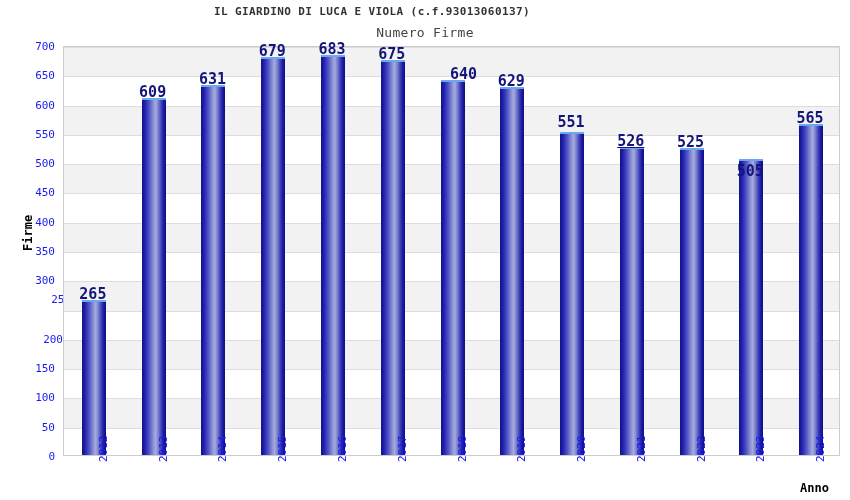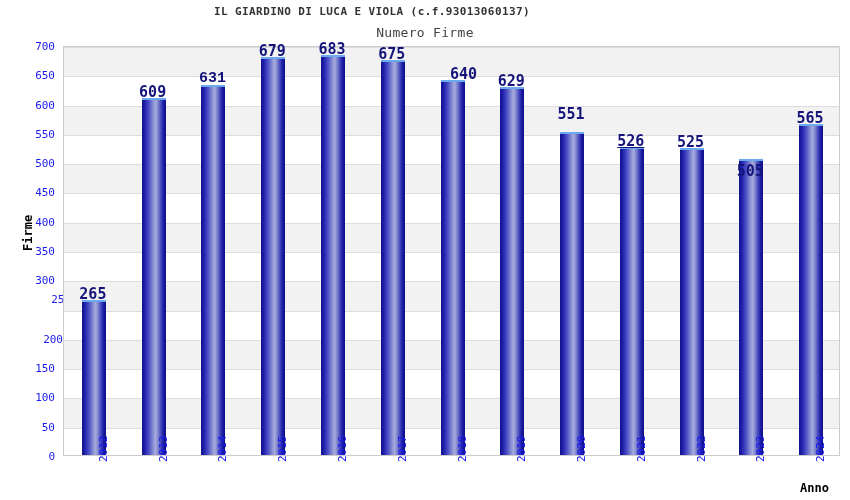--- a/index.html
+++ b/index.html
@@ -242,23 +242,23 @@
     <div class="xtick" style="left: 516.269px; top: 462px;">2019</div>
     <div class="xtick" style="left: 576.038px; top: 462px;">2020</div>
     <div class="xtick" style="left: 635.808px; top: 462px;">2021</div>
     <div class="xtick" style="left: 695.577px; top: 462px;">2022</div>
     <div class="xtick" style="left: 755.346px; top: 462px;">2023</div>
     <div class="xtick" style="left: 815.115px; top: 462px;">2024</div>
   </div>
 
 <div class="value-label" style="left: 92.8846px; top: 284.786px;">265</div>
 <div class="value-label" style="left: 152.654px; top: 83.3px;">609</div>
-<div class="value-label" style="left: 212.423px; top: 70.4143px; font-family: Liberation Mono, monospace;">631</div>
+<div class="value-label" style="left: 212.423px; top: 70.4143px;">631</div>
 <div class="value-label" style="left: 272.192px; top: 42.3px;">679</div>
 <div class="value-label" style="left: 331.962px; top: 39.9571px;">683</div>
 <div class="value-label" style="left: 391.731px; top: 44.6429px;">675</div>
 <div class="value-label" style="left: 451.5px; top: 65.1429px; padding-left: 24px;">640</div>
 <div class="value-label" style="left: 511.269px; top: 71.5857px;">629</div>
-<div class="value-label" style="left: 571.038px; top: 105px;">551</div>
+<div class="value-label" style="left: 571.038px; top: 113px;">551</div>
 <div class="value-label" style="left: 630.808px; top: 131.914px; text-decoration: underline;">526</div>
 <div class="value-label" style="left: 690.577px; top: 132.5px;">525</div>
 <div class="value-label" style="left: 750.346px; top: 144.214px; margin-top: 18px;">505</div>
 <div class="value-label" style="left: 810.115px; top: 109.071px;">565</div>
 
 </body></html>

